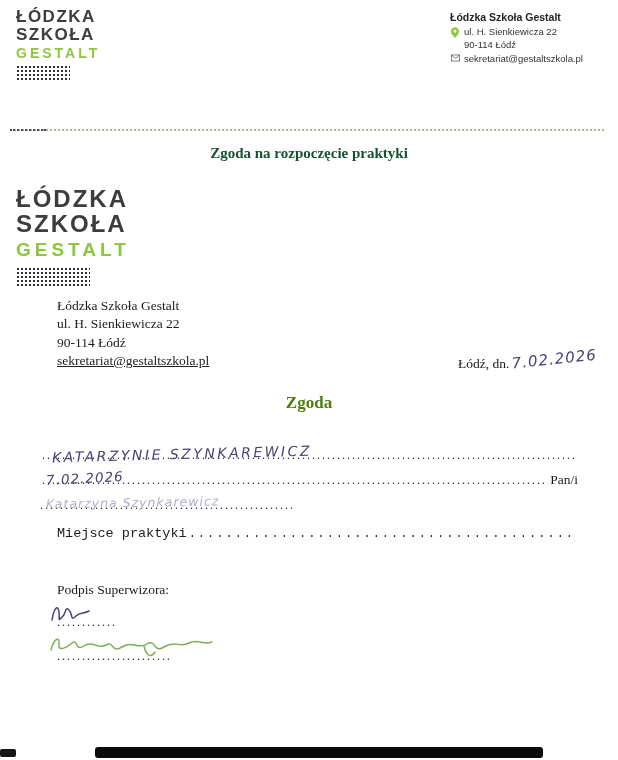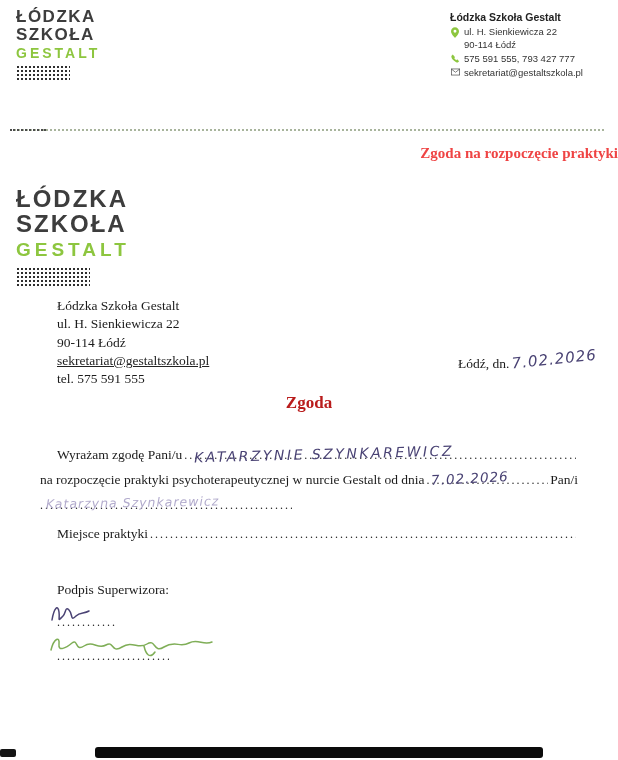--- a/index.html
+++ b/index.html
@@ -26,24 +26,24 @@
   .c-row{display:flex;gap:4px;align-items:flex-start;margin-bottom:1px;}
   .c-icon{flex:0 0 10px;display:inline-flex;justify-content:center;padding-top:1px;}
 
   
   .sep-dotted{position:absolute;left:10px;right:14px;top:129px;border-top:2px dotted #a8b49c;}
   .sep-dark{position:absolute;left:10px;top:129px;width:36px;border-top:2px dotted #4c4c4c;}
   .scan-bar{position:absolute;left:95px;top:747px;width:448px;height:11px;background:#0b0b0b;border-radius:3px;}
   .scan-blob{position:absolute;left:0;top:749px;width:16px;height:8px;background:#151515;border-radius:2px;}
 
   
-  .doc-title{position:absolute;left:0;right:0;top:145px;text-align:right;
-             font-weight:bold;font-size:15px;color:#ef4444;}
+  .doc-title{position:absolute;left:0;right:0;top:145px;text-align:center;
+             font-weight:bold;font-size:15px;color:#14532d;}
   .heading{position:absolute;left:0;right:0;top:393px;text-align:center;
-           font-weight:bold;font-size:17px;color:#b91c1c;}
+           font-weight:bold;font-size:17px;color:#4d7c0f;}
 
   
   .sender{position:absolute;left:57px;top:297px;font-size:13.5px;line-height:1.36;}
   .link{text-decoration:underline;color:#222;cursor:pointer;}
 
   
   .dateline{position:absolute;right:20px;top:354px;font-size:13.5px;}
   .hand{font-family:"DejaVu Sans", sans-serif;font-style:italic;color:#4a4374;}
   .hand-date-top{display:inline-block;font-size:15px;transform:rotate(-6deg) translate(-1px,-4px);letter-spacing:1px;}
 
@@ -54,21 +54,21 @@
   .leader{position:relative;flex:1;height:20px;line-height:20px;overflow:hidden;white-space:nowrap;margin:0 2px;}
   .leader .dots{letter-spacing:2px;font-size:12px;color:#2a2a2a;}
   .leader.w-name2{flex:0 0 252px;margin-left:0;}
   .hand-name{position:absolute;left:10px;bottom:1px;font-size:14px;letter-spacing:2.5px;
              transform:rotate(-1.5deg);white-space:nowrap;}
   .hand-date{position:absolute;left:4px;bottom:2px;font-size:13.5px;transform:rotate(-3deg);letter-spacing:1px;}
   .hand-faint{position:absolute;left:6px;bottom:2px;font-size:12.5px;color:#b3accd;
               transform:rotate(-1deg);letter-spacing:1px;}
   .spread{margin-left:auto;word-spacing:7px;}
   .note{text-align:justify;margin-top:8px;}
-  .row-miejsce{margin:9px 0 10px;}
+  .row-miejsce{margin:9px 0 10px;font-family:Liberation Mono, monospace;}
 
   
   .sig-label{padding-left:17px;}
   .sig-label-1{margin-top:36px;}
   .sig-label-2{margin-top:14px;}
   .sig-area{position:relative;height:34px;}
   .sig-area .dots-short{position:absolute;left:17px;bottom:2px;overflow:hidden;white-space:nowrap;
                         letter-spacing:2px;font-size:12px;color:#2a2a2a;}
   .sig-area .w-sup{width:58px;}
   .sig-area .w-tr{width:112px;}
@@ -94,28 +94,20 @@
             <path d="M6 0C2.7 0 0 2.7 0 6c0 4.5 6 10 6 10s6-5.5 6-10C12 2.7 9.3 0 6 0zm0 8.2A2.2 2.2 0 1 1 6 3.8a2.2 2.2 0 0 1 0 4.4z" fill="#8dc63f"></path>
           </svg>
       </span>
       <span>
         <span>ul. H. Sienkiewicza 22</span><br>
         <span>90-114 Łódź</span>
       </span>
     </div>
     <div class="c-row">
       <span class="c-icon">
-        <svg width="9" height="9" viewBox="0 0 16 16">
-            <path d="M3.2.8 1 3c-.6.6-.8 4 3.4 8.2S11.6 15.6 12.2 15l2.2-2.2-3.4-3.4-1.6 1.6C8.6 10.7 6 8.1 5.7 7.3l1.6-1.6z" fill="#8dc63f"></path>
-          </svg>
-      </span>
-      <span>575 591 555, 793 427 777</span>
-    </div>
-    <div class="c-row">
-      <span class="c-icon">
         <svg width="9" height="8" viewBox="0 0 16 12">
             <rect x="0.6" y="0.6" width="14.8" height="10.8" fill="none" stroke="#444" stroke-width="1.2"></rect>
             <path d="M1 1l7 5.5L15 1" fill="none" stroke="#444" stroke-width="1.2"></path>
           </svg>
       </span>
       <span>sekretariat@gestaltszkola.pl</span>
     </div>
   </div>
 
   <div class="sep-dotted"></div>
@@ -128,42 +120,39 @@
     <div class="l2">SZKOŁA</div>
     <div class="l3">GESTALT</div>
     <div class="halftone"></div>
   </div>
 
   <div class="sender">
     <div>Łódzka Szkoła Gestalt</div>
     <div>ul. H. Sienkiewicza 22</div>
     <div>90-114 Łódź</div>
     <div><span class="link">sekretariat@gestaltszkola.pl</span></div>
-    <div>tel. 575 591 555</div>
   </div>
 
   <div class="dateline">
     <span>Łódź, dn.</span>
     <span class="hand hand-date-top">7.02.2026</span>
   </div>
 
   <div class="heading">Zgoda</div>
 
   <div class="body">
 
     <div class="row">
-      <span class="indent">Wyrażam zgodę Pani/u</span>
       <span class="leader">
         <span class="dots">...................................................................................................................................................................</span>
         <span class="hand hand-name">KATARZYNIE SZYNKAREWICZ</span>
       </span>
     </div>
 
     <div class="row">
-      <span>na rozpoczęcie praktyki psychoterapeutycznej w nurcie Gestalt od dnia</span>
       <span class="leader">
         <span class="dots">...................................................................................................................................................................</span>
         <span class="hand hand-date">7.02.2026</span>
       </span>
       <span>Pan/i</span>
     </div>
 
     <div class="row">
       <span class="leader w-name2">
         <span class="dots">...................................................................................................................................................................</span>

